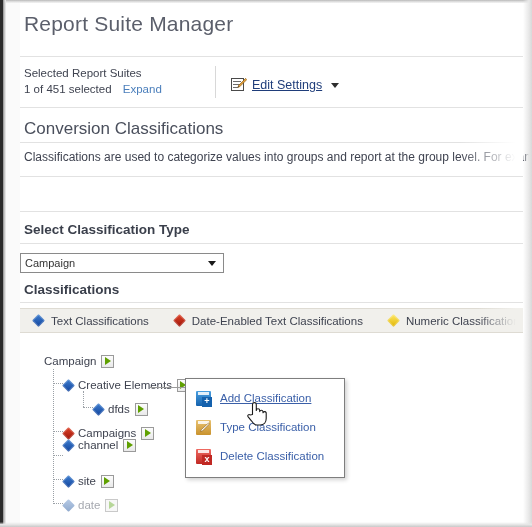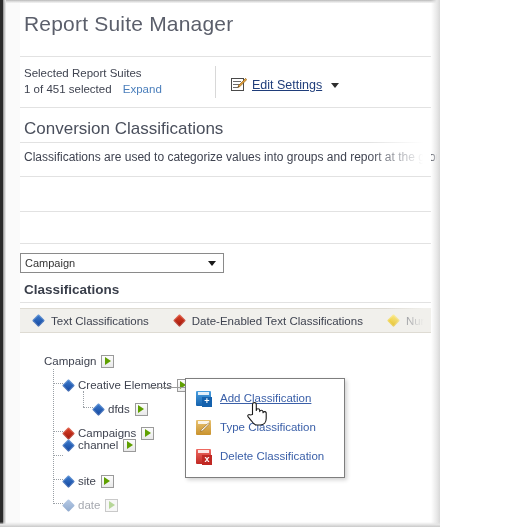--- a/index.html
+++ b/index.html
@@ -6,21 +6,21 @@
   body{
     width:532px;height:527px;
     background:#ffffff;
     font-family:"Liberation Sans", sans-serif;
     overflow:hidden;
   }
 
   
   #frame{
     position:relative;
-    width:440px;height:527px;
+    width:532px;height:527px;
     box-sizing:border-box;
     background:#ffffff;
     overflow:hidden;
   }
   .edge-top{position:absolute;left:0;top:0;width:532px;height:3px;
     background:linear-gradient(to bottom,#b9b9b9,#e3e3e3 60%,#f3f3f3);}
   .edge-left{position:absolute;left:0;top:0;width:6px;height:527px;
     background:linear-gradient(to right,#2b2b2b 0px,#2b2b2b 3px,#8d8d8d 3px,#d9d9d9 5px,#efefef 6px);}
   .edge-right{position:absolute;right:0;top:0;width:9px;height:527px;
     background:linear-gradient(to left,#d8d8d8,#e8e8e8 35%,rgba(255,255,255,0));}
@@ -193,20 +193,21 @@
   <div class="hr" style="left:20px;top:107px;right:9px;"></div>
 
   <div id="section-title">Conversion Classifications</div>
   <div class="hr" style="left:20px;top:142px;right:9px;"></div>
 
   <div class="para" id="para1">Classifications are used to categorize values into groups and report at the group level. For examp</div>
   <div class="fade-right"></div>
   <div class="hr" style="left:20px;top:176px;right:9px;"></div>
   <div class="hr" style="left:20px;top:211px;right:9px;"></div>
 
+  <div id="sel-type-title">Select Classification Type</div>
   <div class="hr" style="left:20px;top:243px;right:9px;"></div>
 
   <div id="classification-select">
     <span class="sel-val">Campaign</span>
     <span class="sel-caret"></span>
   </div>
 
   <div id="classifications-title">Classifications</div>
   <div class="hr" style="left:20px;top:302px;right:9px;"></div>
 

